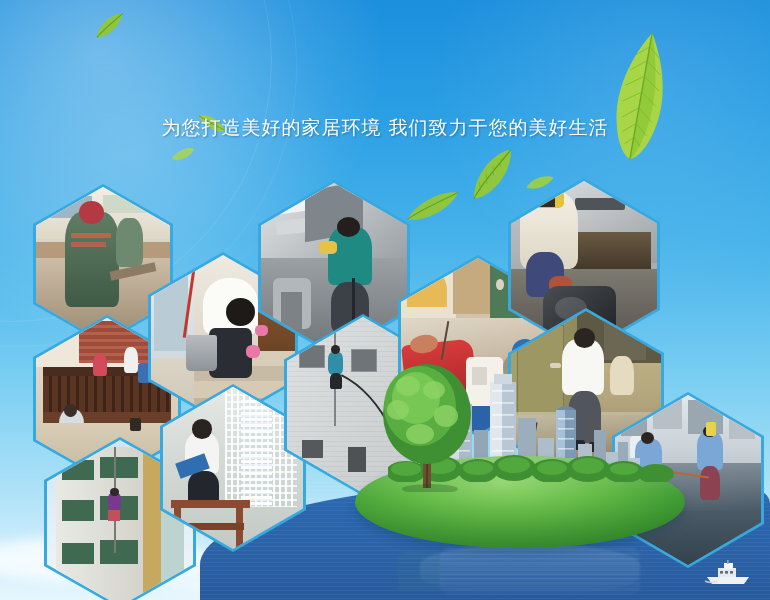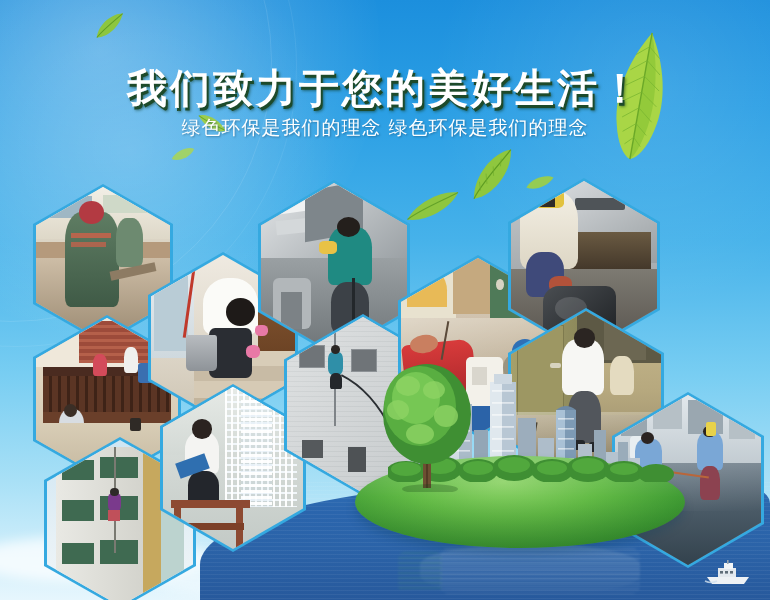--- a/index.html
+++ b/index.html
@@ -89,22 +89,21 @@
   <div class="sky-glow" id="glow1"></div>
   <div class="sky-glow" id="glow2"></div>
   <div class="sky-glow" id="glow3"></div>
   <div class="sky-arc" id="arc1"></div>
   <div class="sky-arc" id="arc2"></div>
 
   <div class="cloud" style="left:-30px;bottom:18px;width:240px;height:46px;"></div>
   <div class="cloud" style="left:150px;bottom:4px;width:200px;height:36px;opacity:.55;"></div>
   <div class="cloud" style="left:250px;bottom:40px;width:160px;height:28px;opacity:.4;"></div>
 
-  <h1 id="headline">我们致力于您的美好生活！</h1>
-  <p id="subhead">绿色环保是我们的理念 绿色环保是我们的理念</p>
+  <p id="subhead">为您打造美好的家居环境 我们致力于您的美好生活</p>
 
   <div class="leaf" style="left:92px;top:18px;transform:rotate(-28deg);">
     <svg width="36" height="16" viewBox="0 0 36 16">
       <path d="M1 12 C8 1 26 -2 35 3 C27 13 10 17 1 12 Z" fill="#8dc63f"></path>
       <path d="M1 12 C10 8 26 5 35 3" stroke="#5f9e24" stroke-width="1" fill="none"></path>
     </svg>
   </div>
   <div class="leaf" style="left:196px;top:116px;transform:rotate(18deg);">
     <svg width="32" height="15" viewBox="0 0 32 15">
       <path d="M1 4 C9 13 25 16 31 10 C23 2 8 -1 1 4 Z" fill="#9ccd4e"></path>

